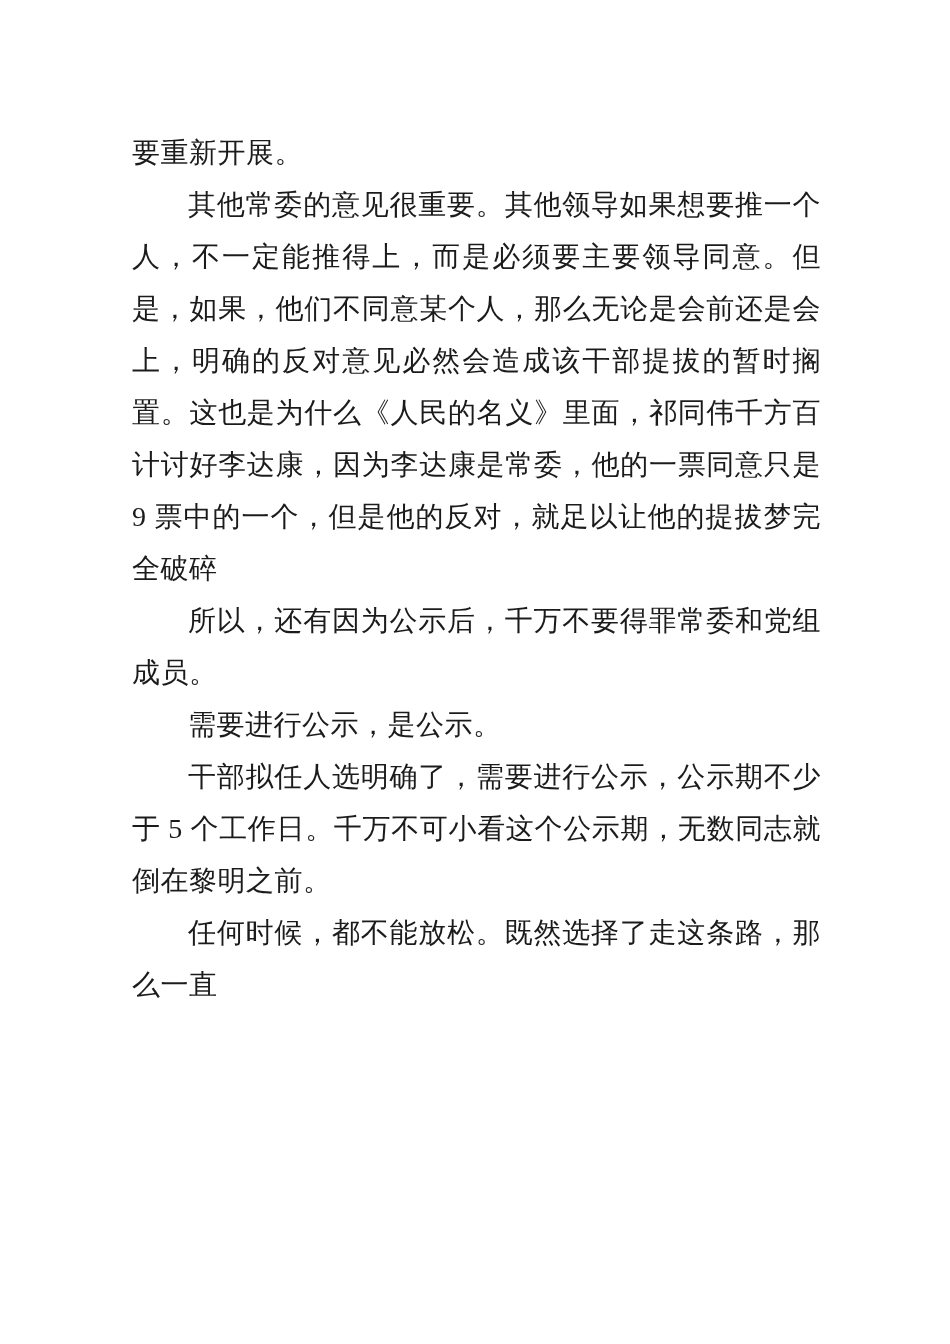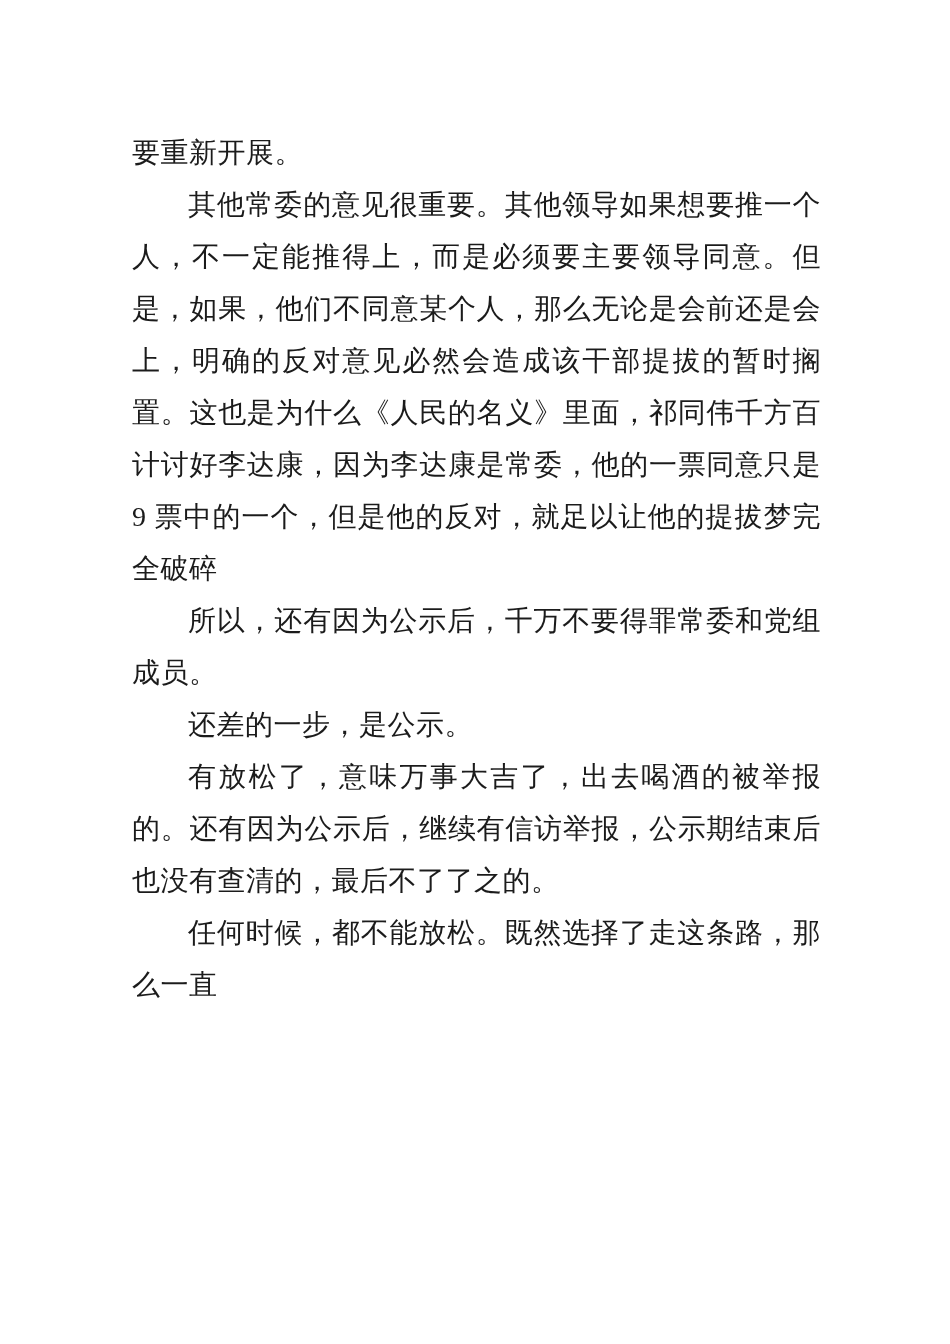--- a/index.html
+++ b/index.html
@@ -37,17 +37,17 @@
   }
 </style>
 </head>
 <body>
 
 <div class="page">
   <div class="doc-body" id="doc-body">
       <p class="para">要重新开展。</p>
       <p class="para indent">其他常委的意见很重要。其他领导如果想要推一个人，不一定能推得上，而是必须要主要领导同意。但是，如果，他们不同意某个人，那么无论是会前还是会上，明确的反对意见必然会造成该干部提拔的暂时搁置。这也是为什么《人民的名义》里面，祁同伟千方百计讨好李达康，因为李达康是常委，他的一票同意只是 9 票中的一个，但是他的反对，就足以让他的提拔梦完全破碎</p>
       <p class="para indent">所以，还有因为公示后，千万不要得罪常委和党组成员。</p>
-      <p class="para indent">还差的一步，是公示。</p>
-      <p class="para indent">有放松了，意味万事大吉了，出去喝酒的被举报的。还有因为公示后，继续有信访举报，公示期结束后也没有查清的，最后不了了之的。</p>
+      <p class="para indent">需要进行公示，是公示。</p>
+      <p class="para indent">干部拟任人选明确了，需要进行公示，公示期不少于 5 个工作日。千万不可小看这个公示期，无数同志就倒在黎明之前。</p>
       <p class="para indent">任何时候，都不能放松。既然选择了走这条路，那么一直</p>
     </div>
 </div>
 
 </body></html>

